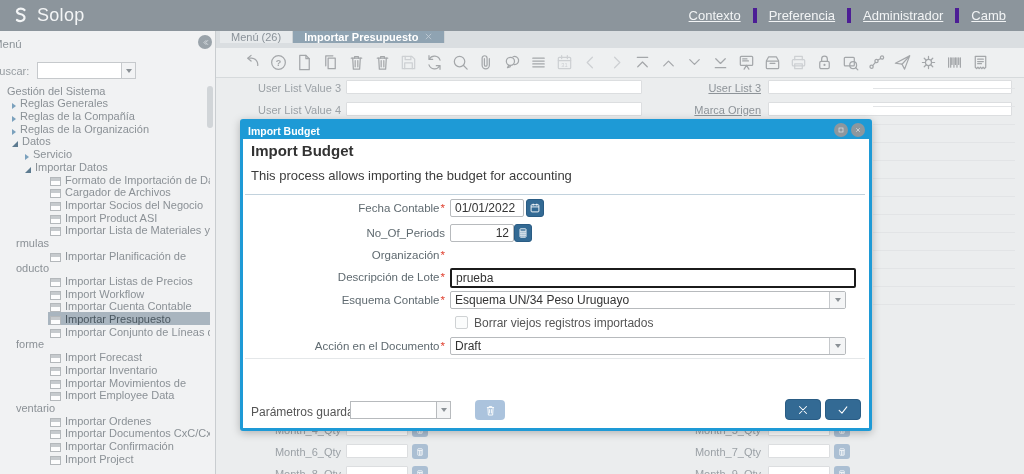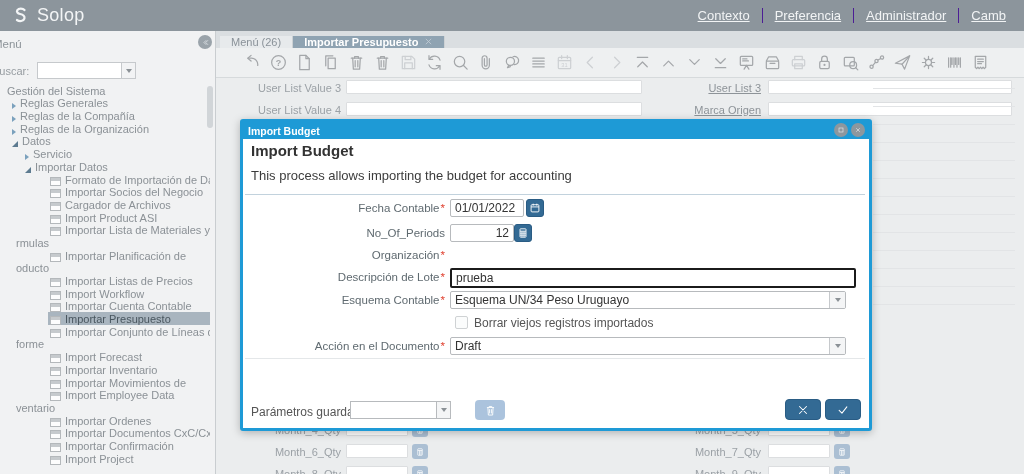--- a/index.html
+++ b/index.html
@@ -6,21 +6,21 @@
   html,body{width:1024px;height:474px;overflow:hidden}
   body{font-family:"Liberation Sans","DejaVu Sans",sans-serif;background:#ebedee}
   .screen{position:relative;width:1024px;height:474px;overflow:hidden;background:#ebedee}
 
   
   .hdr{position:absolute;left:0;top:0;width:1024px;height:31px;background:#8c959c;display:flex;align-items:center;justify-content:space-between;padding:0 6px 0 10px}
   .brand{display:flex;align-items:center;gap:6px;color:#f3f5f6;font-size:18px;letter-spacing:.3px}
   .brand svg{width:21px;height:21px;stroke:#f3f5f6;fill:none;stroke-width:2.1;stroke-linecap:round}
   .hlinks{display:flex;align-items:center;height:100%}
   .hlink{color:#f2f4f5;font-size:13px;text-decoration:underline;padding:0 12px;cursor:pointer;white-space:nowrap}
-  .hlink + .hlink{border-left:1px solid #4c1d95}
+  .hlink + .hlink{border-left:4px solid #4c1d95}
 
   
   .sidebar{position:absolute;left:0;top:31px;width:216px;height:443px;background:#f1f2f3;border-right:1px solid #c9cdd0;overflow:hidden}
   .ptitle{position:absolute;left:-7px;top:7px;font-size:11.5px;color:#8d9499}
   .pcollapse{position:absolute;left:198px;top:4px;width:14px;height:14px;border-radius:50%;background:#9aa3aa;display:flex;align-items:center;justify-content:center;cursor:pointer}
   .pcollapse svg{width:9px;height:9px;stroke:#e8ecee;fill:none;stroke-width:1.6}
   .srow{position:absolute;left:0;top:28px;width:216px;height:24px}
   .slabel{position:absolute;left:-8px;top:6px;font-size:11px;color:#979da1}
   .scombo{position:absolute;left:37px;top:3px;display:flex}
   .scombo input{width:84px;height:17px;border:1px solid #c6c9cc;border-right:0;background:#fff;font-size:11px;padding:0 3px;outline:none}
@@ -32,21 +32,21 @@
   .trow.selected .rowbox{background:#a9b5bf;color:#49565f}
   .twrap{padding-left:16px;color:#8b9196}
   .tri-r{width:0;height:0;border-top:3.5px solid transparent;border-bottom:3.5px solid transparent;border-left:4.5px solid #7ba1bd;flex:0 0 auto}
   .tri-e{width:0;height:0;border-bottom:6px solid #5d7b90;border-left:6px solid transparent;flex:0 0 auto}
   .win-ico{width:11px;height:9px;border:1px solid #b4b8bb;background:linear-gradient(#c6cacd 0 3px,#fdfdfd 3px);flex:0 0 auto}
   .tscroll{position:absolute;right:2px;top:55px;width:6px;height:385px}
   .tscroll .thumb{position:absolute;left:0;top:0;width:6px;height:42px;background:#d1d5d8;border-radius:3px}
 
   
   .main{position:absolute;left:216px;top:31px;width:808px;height:443px}
-  .tabbar{position:absolute;left:0;top:0;width:808px;height:17px;background:#dadee1;display:flex;align-items:flex-end;padding-left:4px}
+  .tabbar{position:absolute;left:0;top:0;width:808px;height:17px;background:#dadee1;display:flex;align-items:flex-start;padding-left:4px}
   .tab{display:flex;align-items:center;gap:6px;padding:0 11px;font-size:11px;color:#8a9299;background:#e7eaec;border-right:1px solid #cdd2d5;cursor:pointer;white-space:nowrap}
   .tab.active{background:#8fa3b2;color:#fff;font-weight:bold}
   .tab .tclose svg{width:9px;height:9px;stroke:#c3ced6;stroke-width:1.8;fill:none}
   .toolbar{position:absolute;left:0;top:17px;width:808px;height:30px;background:#eef0f1;border-bottom:1px solid #d6dadc;display:flex;align-items:center;gap:6px;padding-left:26px}
   .tbtn{width:20px;height:20px;display:flex;align-items:center;justify-content:center;color:#a4a7aa;cursor:pointer;flex:0 0 auto}
   .tbtn.dis{color:#cdd0d3;cursor:default}
   .tbtn svg{width:19px;height:19px;stroke:currentColor;fill:none;stroke-width:1.3;stroke-linecap:round;stroke-linejoin:round}
   svg text{stroke:none;fill:currentColor;text-anchor:middle}
   .t9{font-size:9.5px;font-weight:bold}
   .t6{font-size:6px}
@@ -185,28 +185,28 @@
           <span style="flex: 0 0 48px;"></span>
           <span class="rowbox">
             <span class="win-ico"></span>
             <span>Formato de Importación de Datos</span>
           </span>
         </div>
         <div class="trow">
           <span style="flex: 0 0 48px;"></span>
           <span class="rowbox">
             <span class="win-ico"></span>
+            <span>Cargador de Archivos</span>
+          </span>
+        </div>
+        <div class="trow">
+          <span style="flex: 0 0 48px;"></span>
+          <span class="rowbox">
+            <span class="win-ico"></span>
             <span>Importar Socios del Negocio</span>
-          </span>
-        </div>
-        <div class="trow">
-          <span style="flex: 0 0 48px;"></span>
-          <span class="rowbox">
-            <span class="win-ico"></span>
-            <span>Cargador de Archivos</span>
           </span>
         </div>
         <div class="trow">
           <span style="flex: 0 0 48px;"></span>
           <span class="rowbox">
             <span class="win-ico"></span>
             <span>Import Product ASI</span>
           </span>
         </div>
         <div class="trow">

